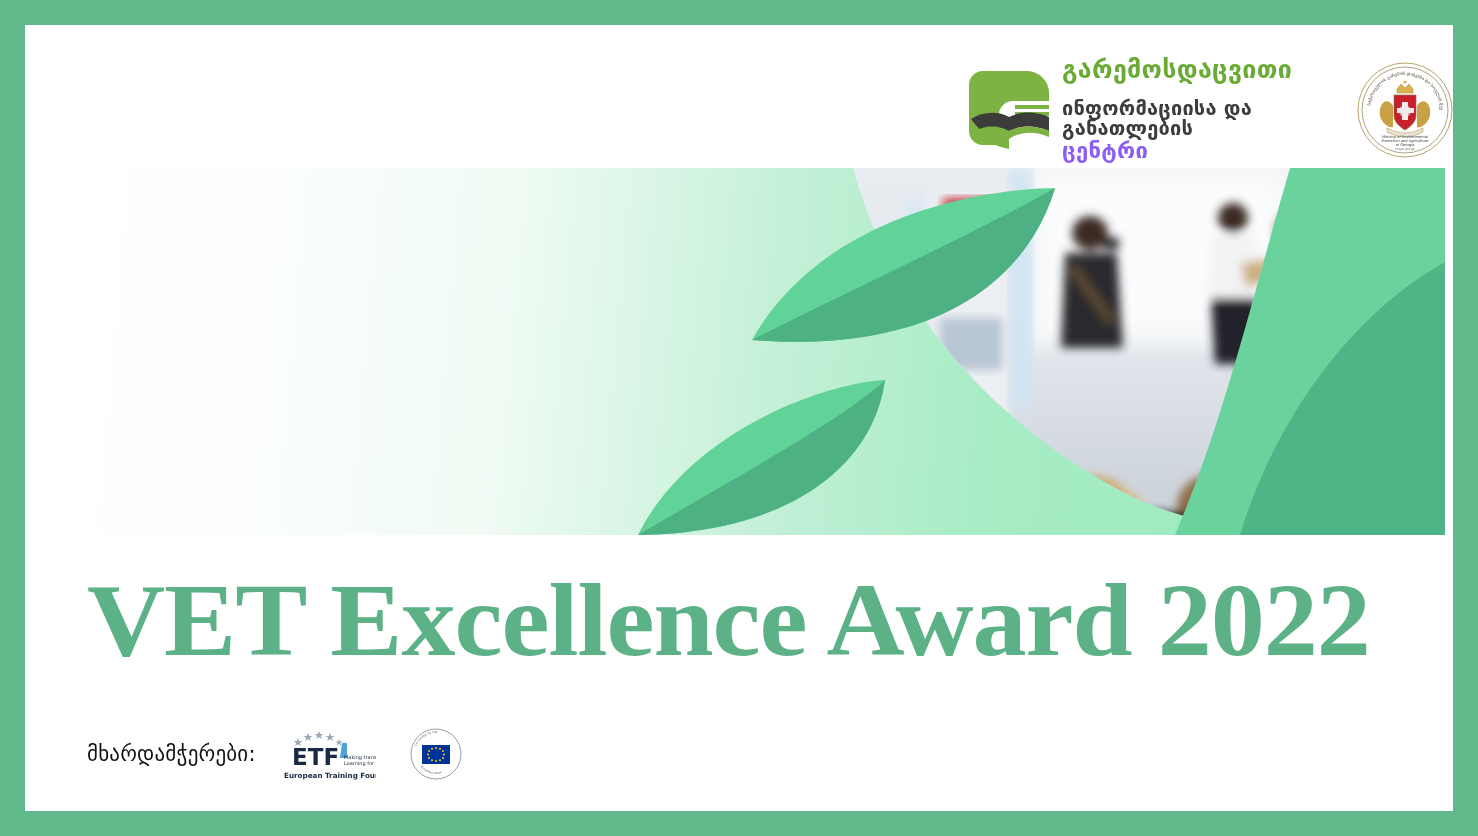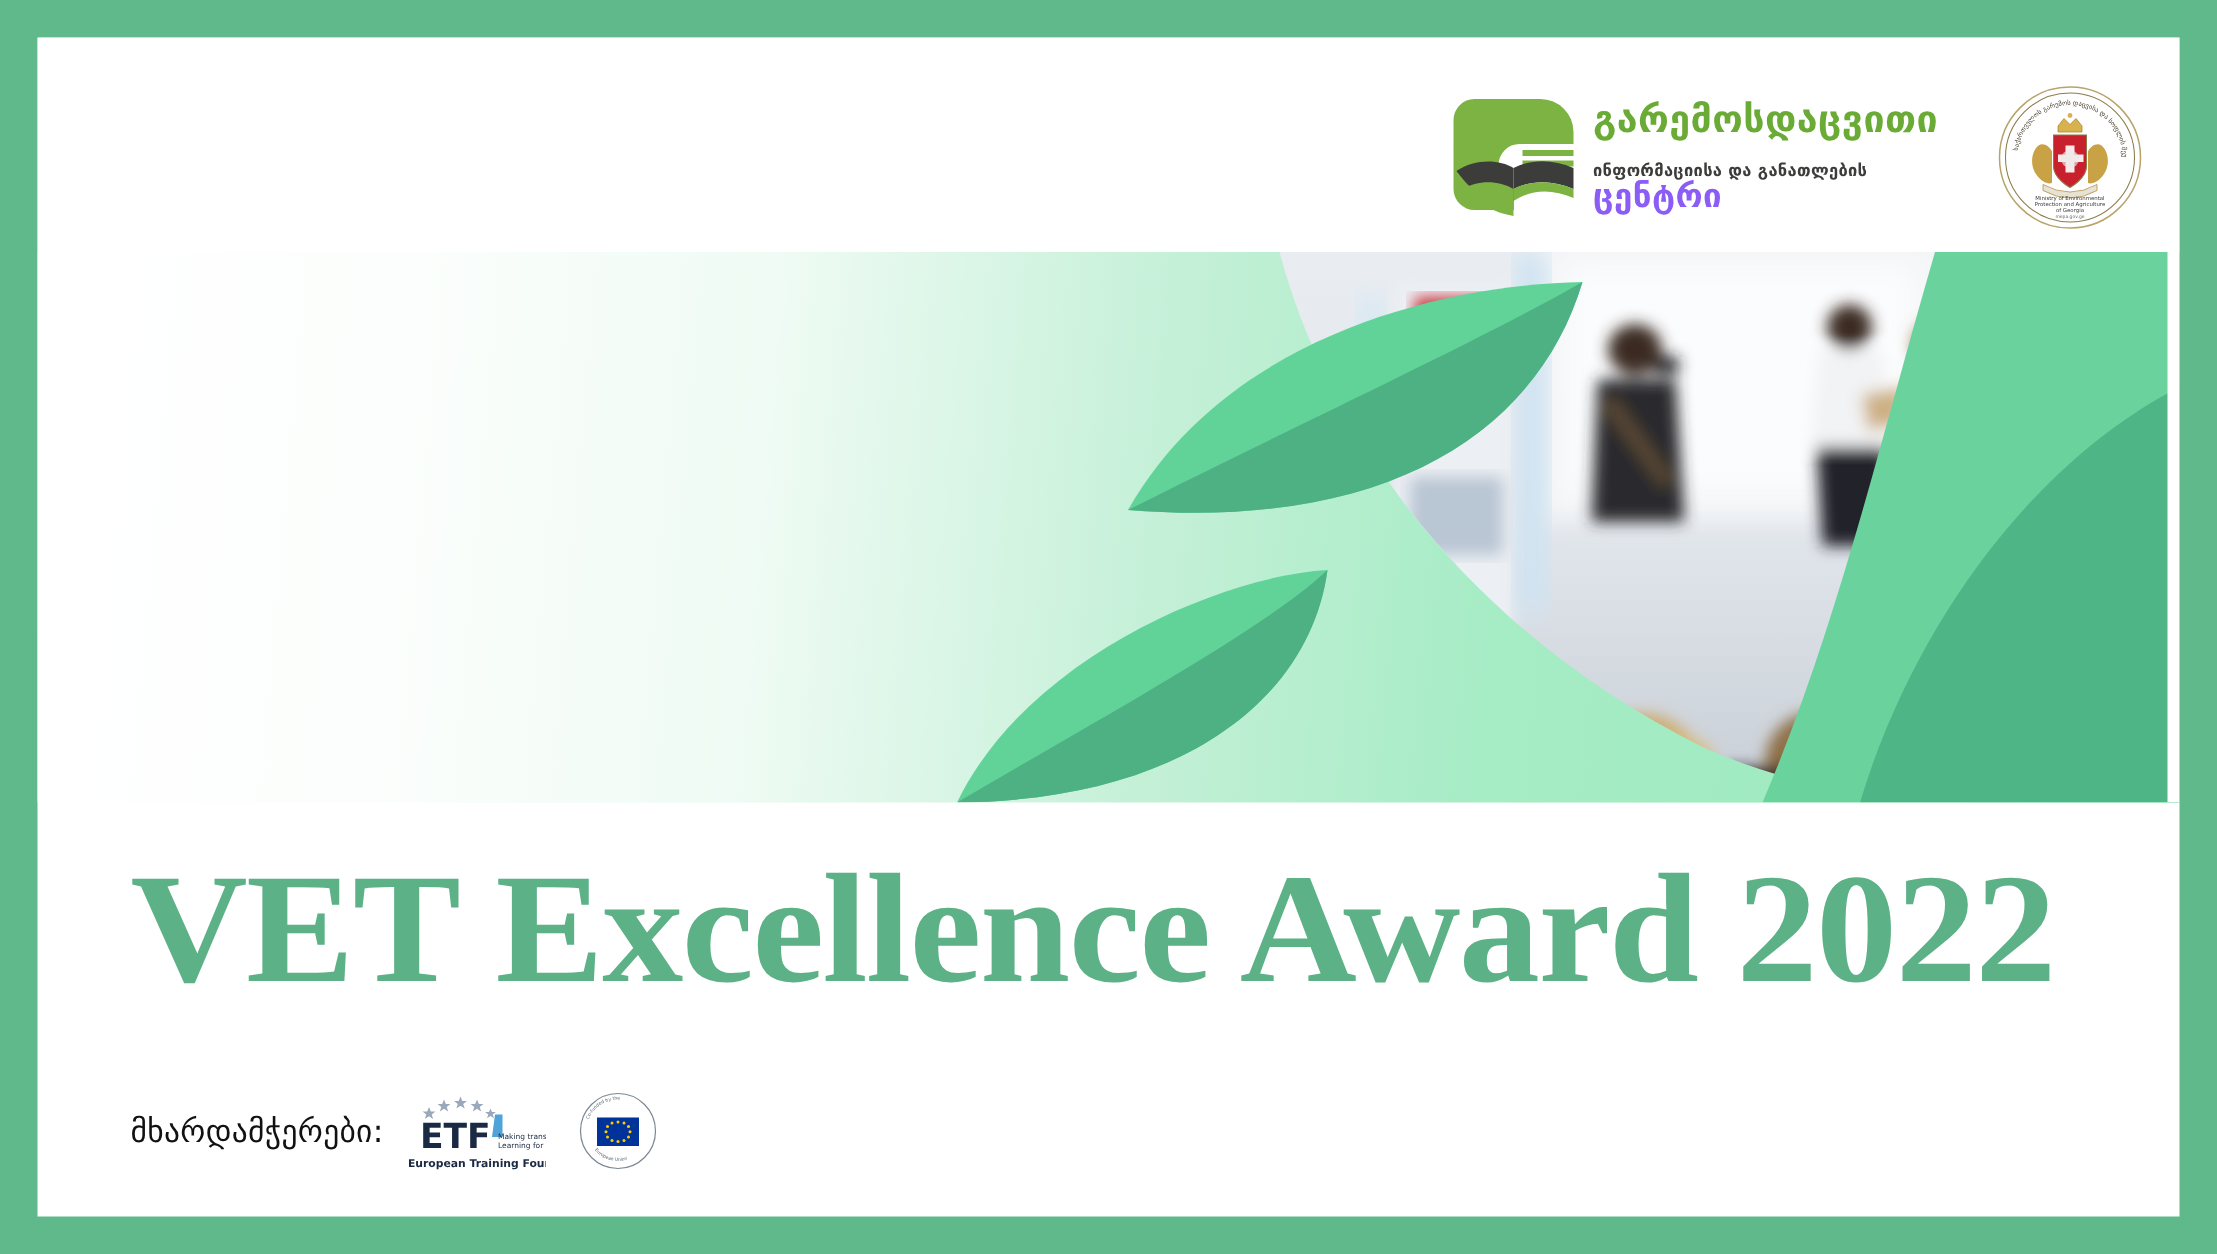--- a/index.html
+++ b/index.html
@@ -27,21 +27,21 @@
     display:flex;align-items:center;gap:14px;
   }
   .cec-logo{display:flex;align-items:center;gap:9px;}
   .cec-mark{position:relative;width:88px;height:86px;flex:none;}
   .cec-text{display:flex;flex-direction:column;line-height:1;}
   .cec-l1{
     font-size:25px;font-weight:700;color:#6aab35;letter-spacing:.3px;
     font-family:"DejaVu Sans", sans-serif;
   }
   .cec-l2{
-    font-size:11px;font-weight:700;color:#3c3c3b;margin-top:16px;letter-spacing:.2px;
+    font-size:20px;font-weight:700;color:#3c3c3b;margin-top:16px;letter-spacing:.2px;
     font-family:"DejaVu Sans", sans-serif;
   }
   .cec-l3{
     font-size:22px;font-weight:700;color:#8b5cf6;margin-top:2px;letter-spacing:.3px;
     font-family:"DejaVu Sans", sans-serif;
   }
 
   .ministry{position:relative;width:96px;height:96px;flex:none;margin-left:26px;}
 
   
@@ -67,21 +67,21 @@
     color:#5cb186;
     letter-spacing:-1px;
     transform:scaleX(1.04);
     transform-origin:left center;
     white-space:nowrap;
   }
 
   
   .supporters{
     position:absolute;left:62px;top:700px;
-    display:flex;align-items:center;gap:12px;
+    display:flex;align-items:center;gap:24px;
   }
   .sup-label{
     font-family:"DejaVu Sans", sans-serif;
     font-size:21px;color:#111111;letter-spacing:.2px;white-space:nowrap;
   }
   .etf-logo{position:relative;width:96px;height:58px;flex:none;}
   .eu-logo{position:relative;width:52px;height:52px;flex:none;margin-left:10px;}
 </style>
 </head>
 <body>

